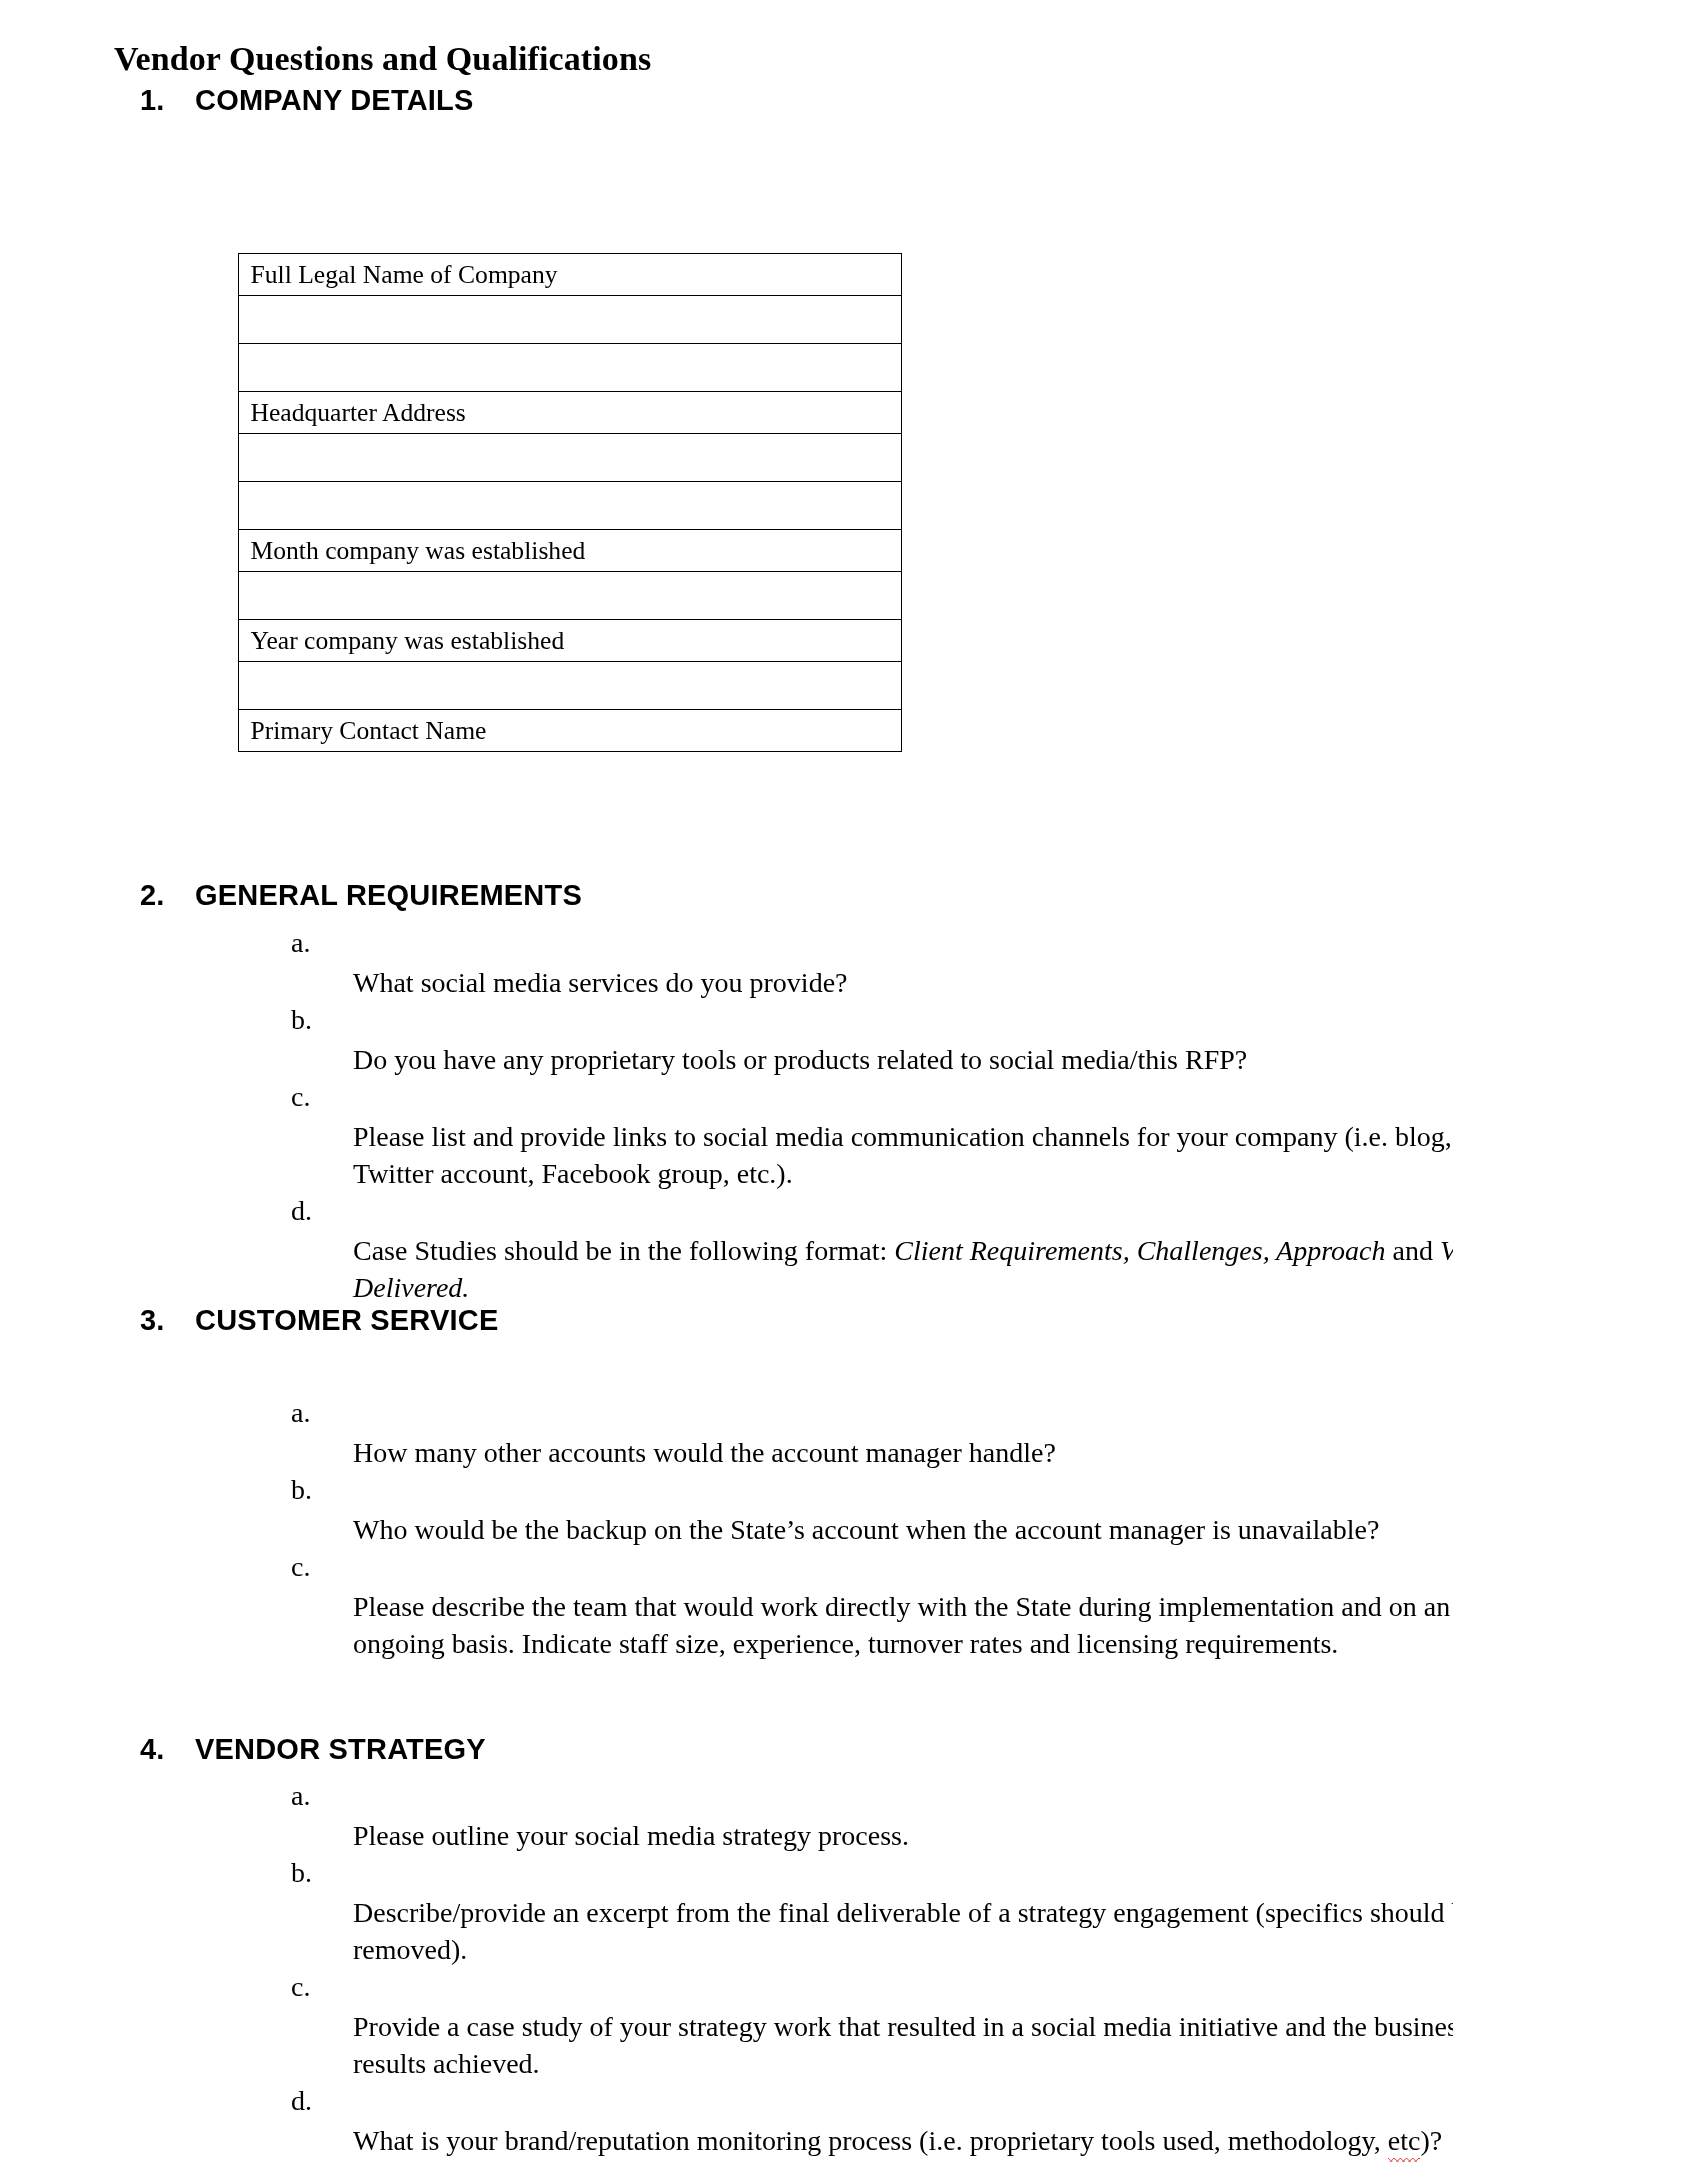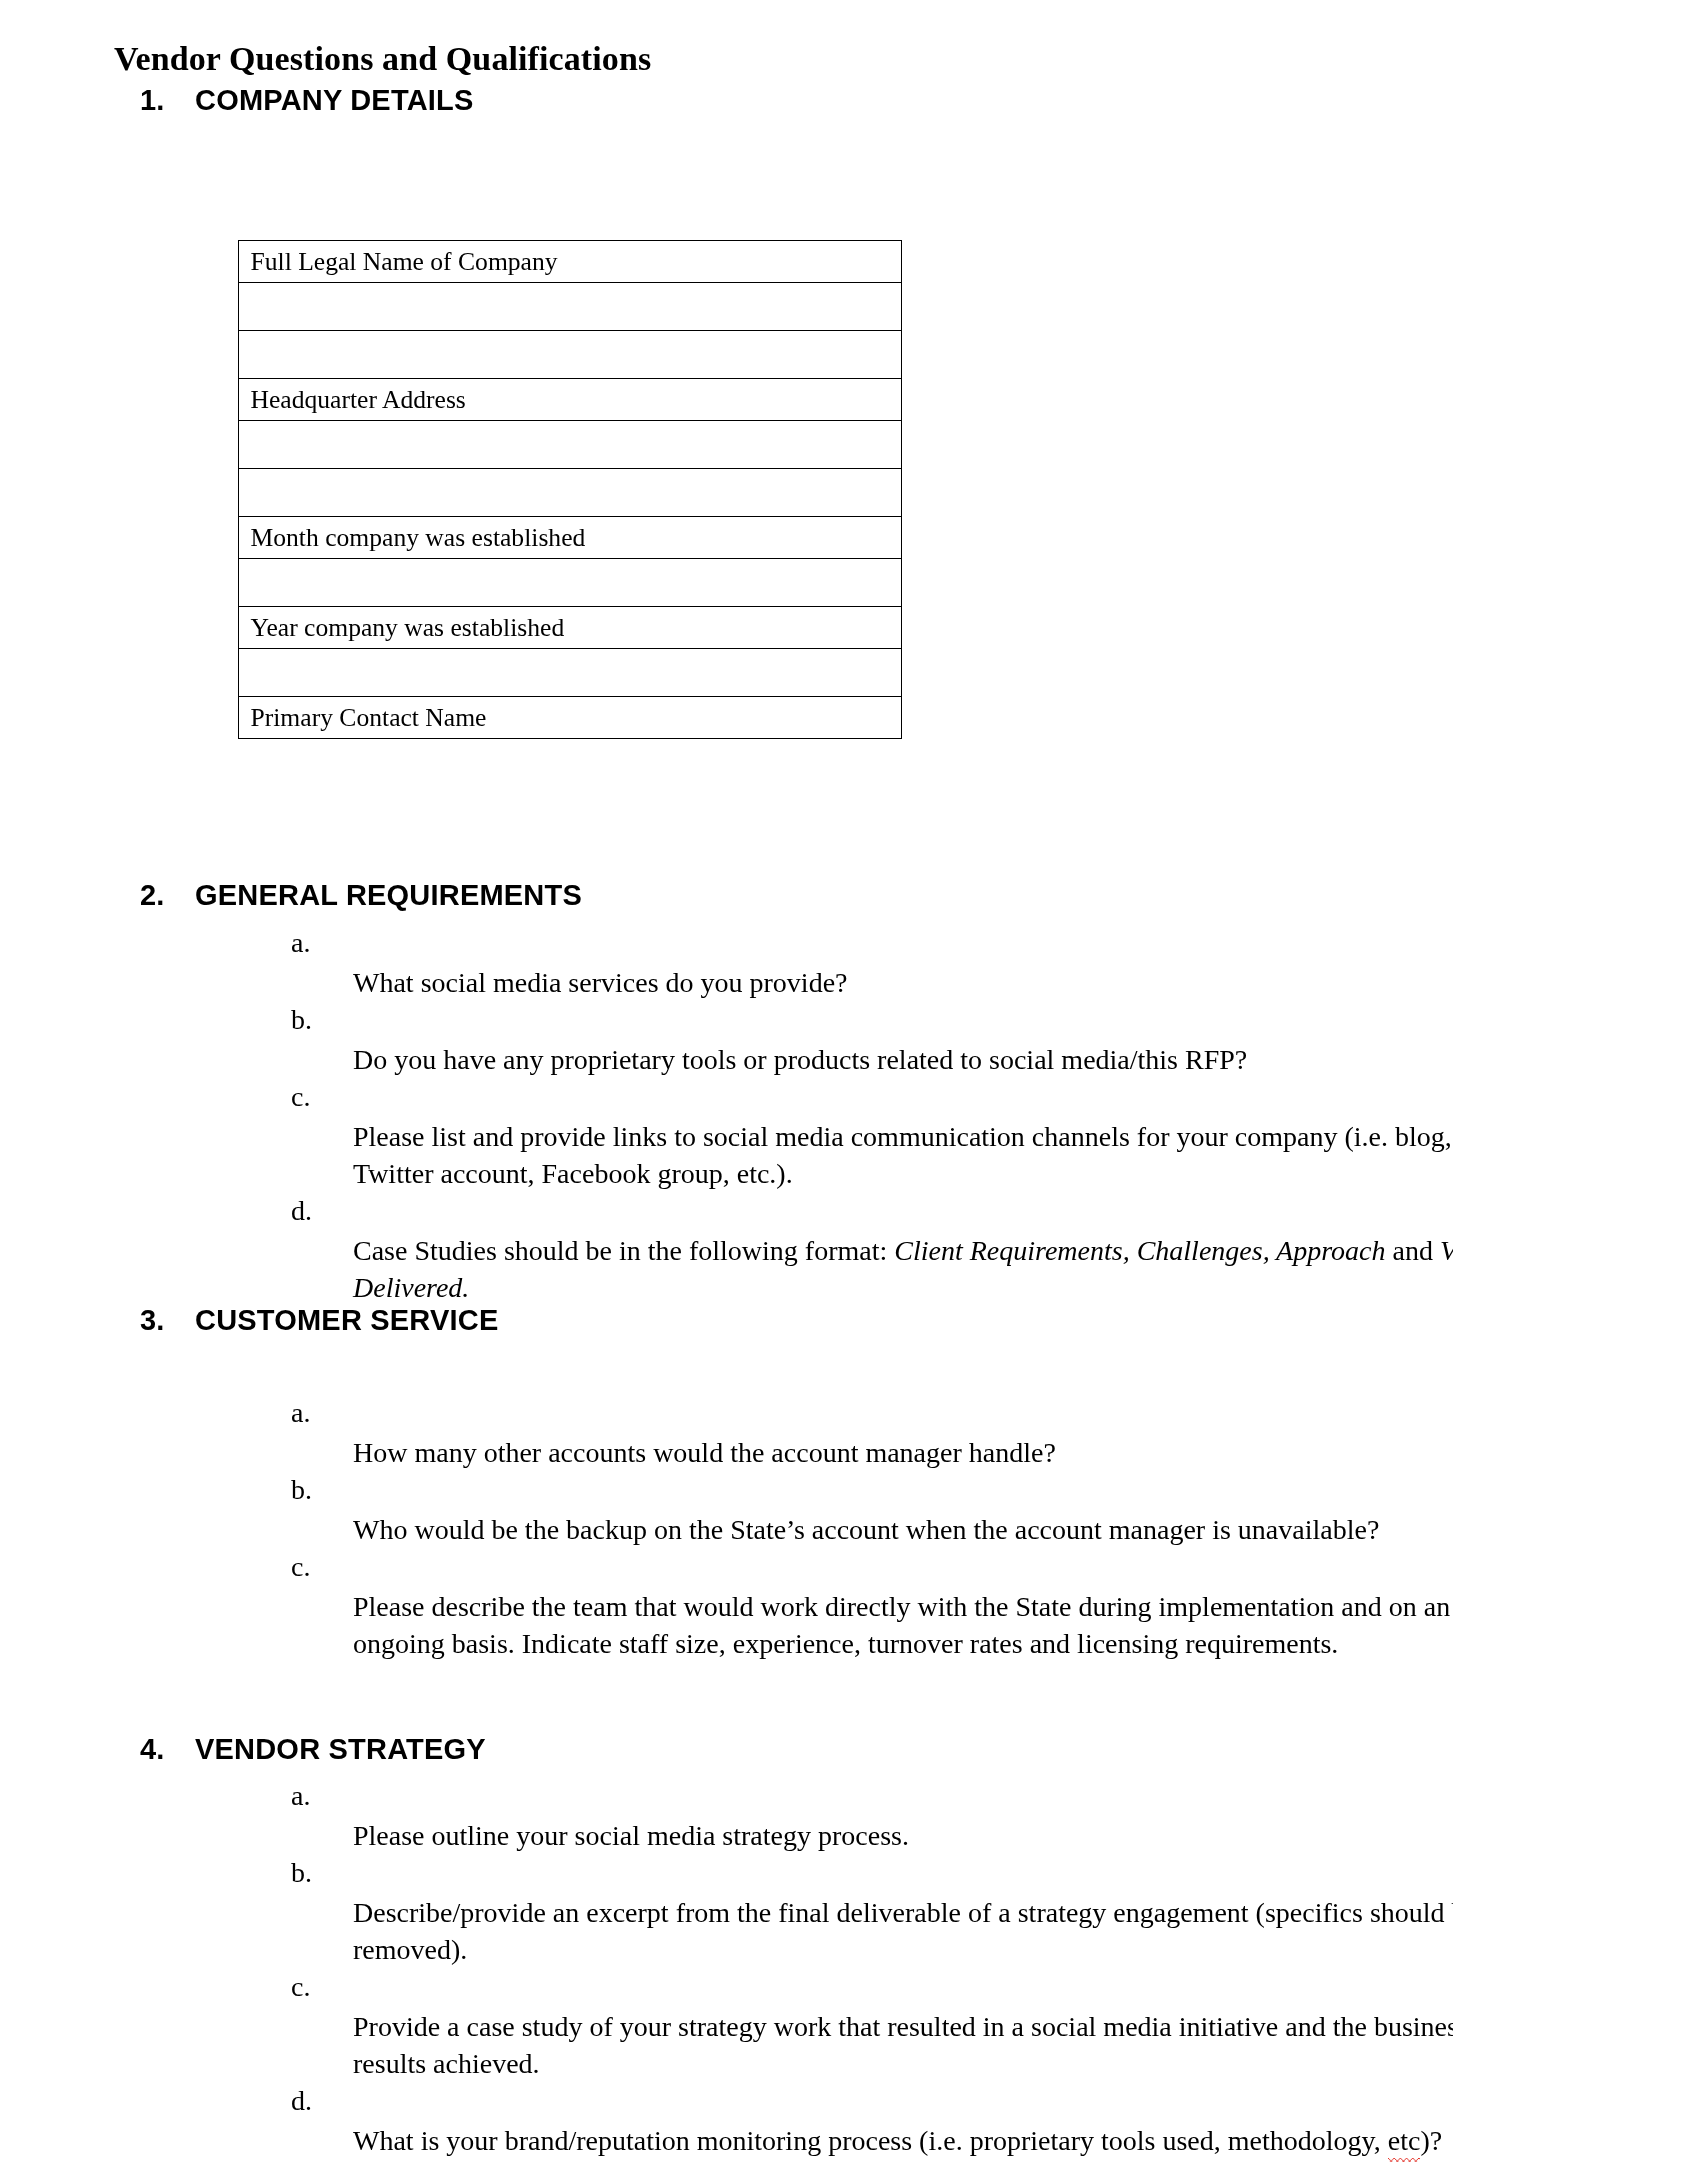--- a/index.html
+++ b/index.html
@@ -49,21 +49,21 @@
     font-family: "Liberation Sans", "DejaVu Sans", sans-serif;
   }
   .section-heading .sec-label {
     display: inline-block;
   }
 
   
   .details-table {
     position: absolute;
     left: 238px;
-    top: 240px;
+    top: 253px;
     width: 664px;
     border-collapse: collapse;
     table-layout: fixed;
   }
   .details-table td {
     border: 1.3px solid #000000;
     padding: 0 0 0 11.5px;
     font-family: "Liberation Serif", "DejaVu Serif", serif;
     font-size: 25.6px;
     line-height: 1.0;

